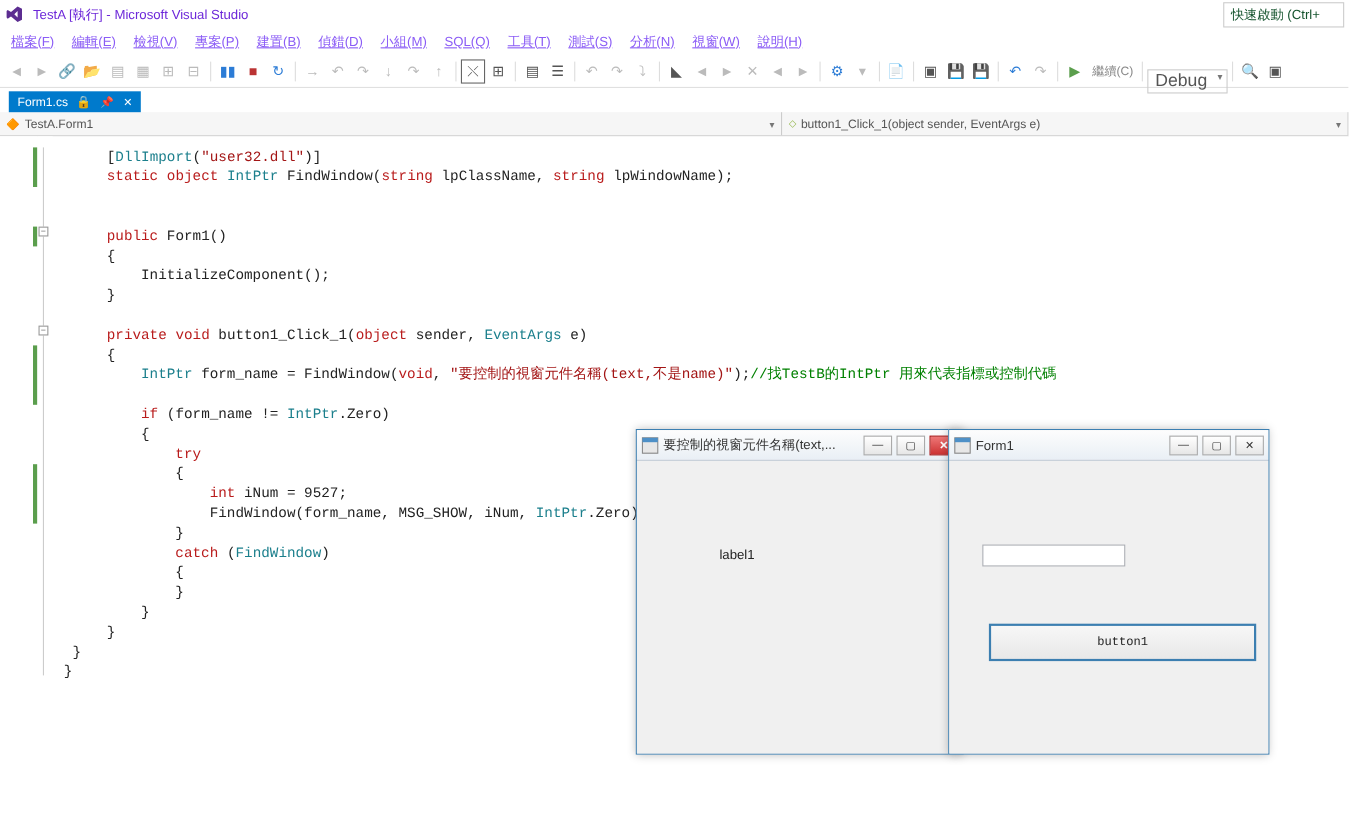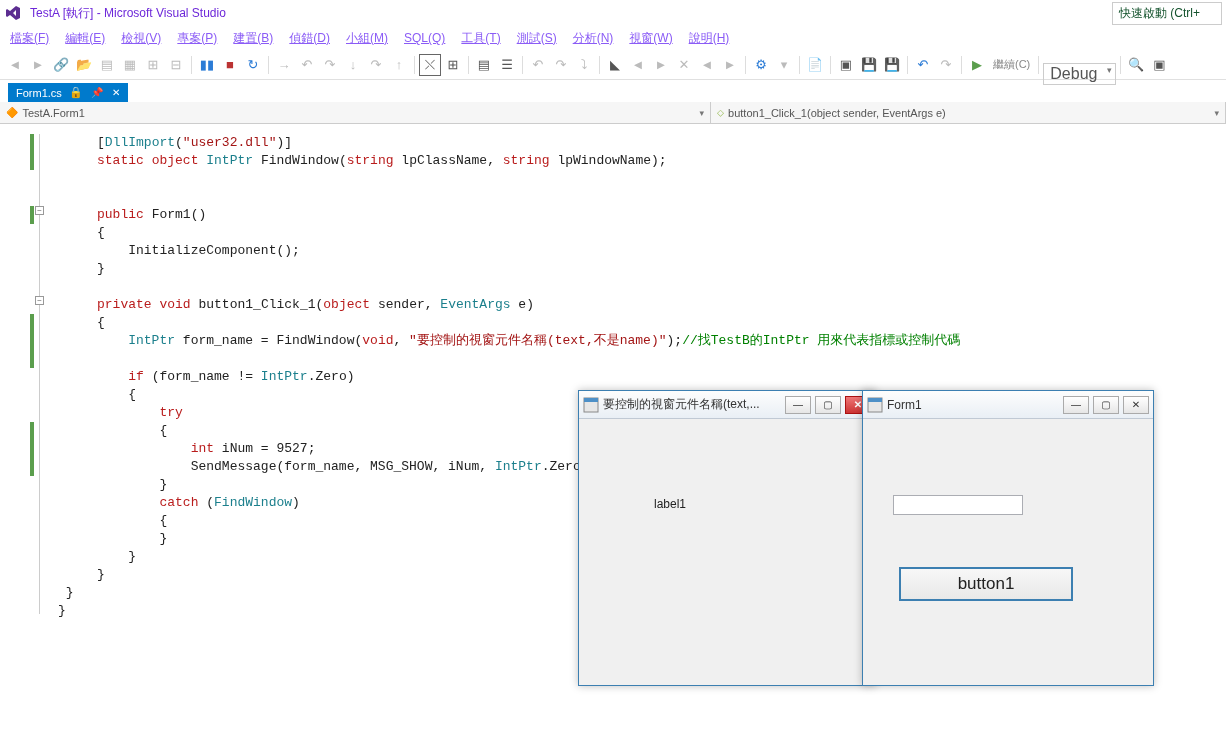--- a/index.html
+++ b/index.html
@@ -251,24 +251,25 @@
   border: 1px solid #abadb3;
   background: #fff;
   height: 20px;
   width: 130px;
 }
 .wf-button {
   position: absolute;
   border: 2px solid #3c7fb1;
   background: linear-gradient(#f7f7f7, #e8e8e8);
   height: 34px;
-  width: 174px;
-  font-size: 17px;
+  width: 243px;
+  font-size: 11px;
   color: #222;
   cursor: pointer;
+  font-family: Liberation Mono, monospace;
 }
 </style>
 </head>
 <body>
 
 <div class="title-bar">
   <span class="vs-logo">
     <svg viewBox="0 0 16 16">
         <path d="M11 1 L15 3 V13 L11 15 L5 10 L2 12 L1 11 V5 L2 4 L5 6 Z M11 5 L8 8 L11 11 Z" fill="#5c2d91"></path>
       </svg>
@@ -395,21 +396,21 @@
 
      <span class="kw">private</span> <span class="kw">void</span> <span>button1_Click_1(</span><span class="kw">object</span> <span>sender, </span><span class="type">EventArgs</span><span> e)</span>
      <span>{</span>
          <span class="type">IntPtr</span> <span>form_name = FindWindow(</span><span class="kw">void</span>, <span class="str">"要控制的視窗元件名稱(text,不是name)"</span><span>);</span><span class="cmt">//找TestB的IntPtr 用來代表指標或控制代碼</span>
 
          <span class="kw">if</span> <span>(form_name != </span><span class="type">IntPtr</span><span>.Zero)</span>
          <span>{</span>
              <span class="kw">try</span>
              <span>{</span>
                  <span class="kw">int</span> <span>iNum = 9527;</span>
-                 <span>SendMessage(form_name, MSG_SHOW, iNum, </span><span class="type">IntPtr</span><span>.Zero);</span>
+                 <span>FindWindow(form_name, MSG_SHOW, iNum, </span><span class="type">IntPtr</span><span>.Zero);</span>
              <span>}</span>
              <span class="kw">catch</span> <span>(</span><span class="type">FindWindow</span><span>)</span>
              <span>{</span>
              <span>}</span>
          <span>}</span>
      <span>}</span>
  <span>}</span>
 }</pre>
 </div>
 

